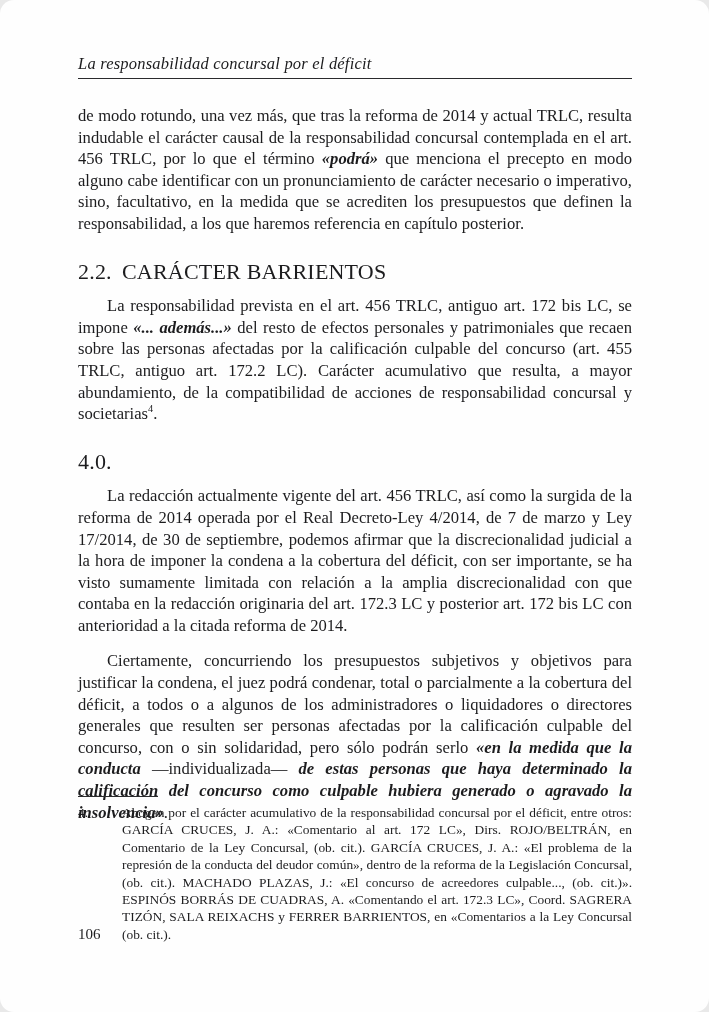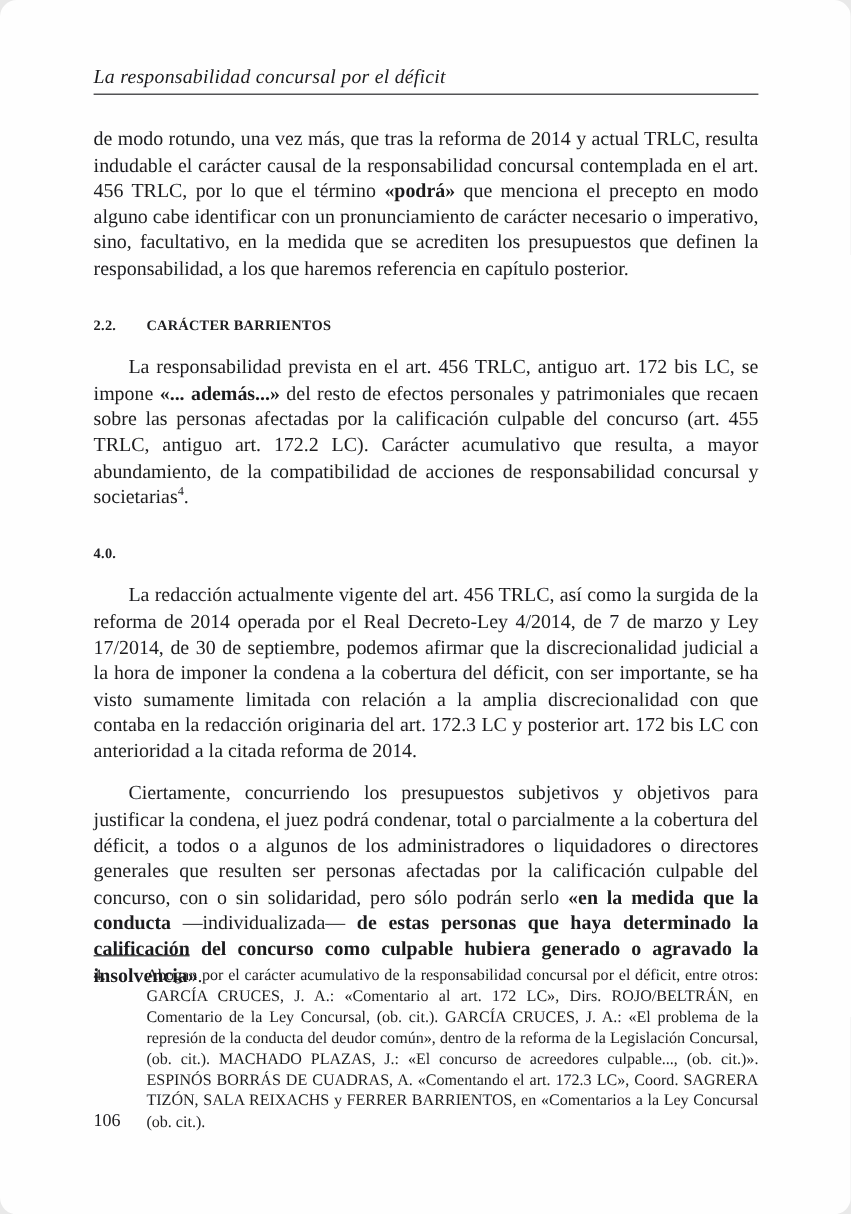--- a/index.html
+++ b/index.html
@@ -39,34 +39,34 @@
     line-height: 21.6px;
   }
   .para {
     margin: 0;
     text-align: justify;
     text-indent: 29px;
   }
   .para.no-indent { text-indent: 0; }
   .para + .para { margin-top: 14px; }
   .section-heading {
-    font-size: 12px;
-    font-weight: bold;
+    font-size: 22px;
+    font-weight: normal;
     letter-spacing: 0.2px;
     margin: 26px 0 13px 0;
     display: flex;
     align-items: center;
   }
   .section-number {
     display: inline-block;
     width: 44px;
     flex: 0 0 44px;
   }
   
-  .qi { font-weight: bold; }
+  .qi { font-style: italic; font-weight: bold; }
   .it { }
   .sup {
     font-size: 62%;
     vertical-align: super;
     line-height: 0;
   }
   
   .footnote-block {
     position: absolute;
     left: 78px;

